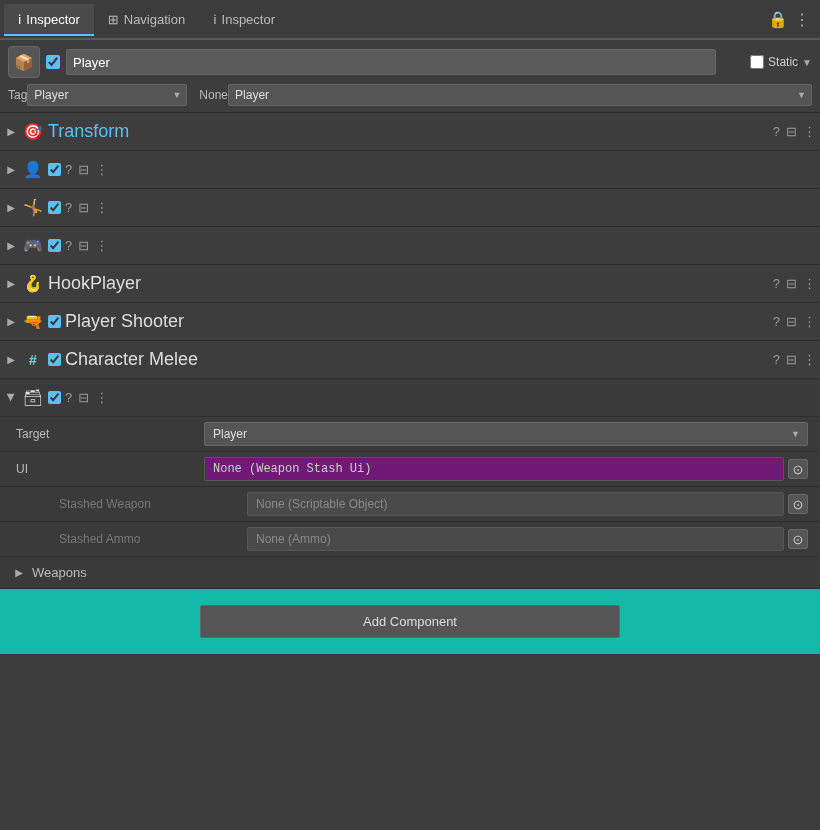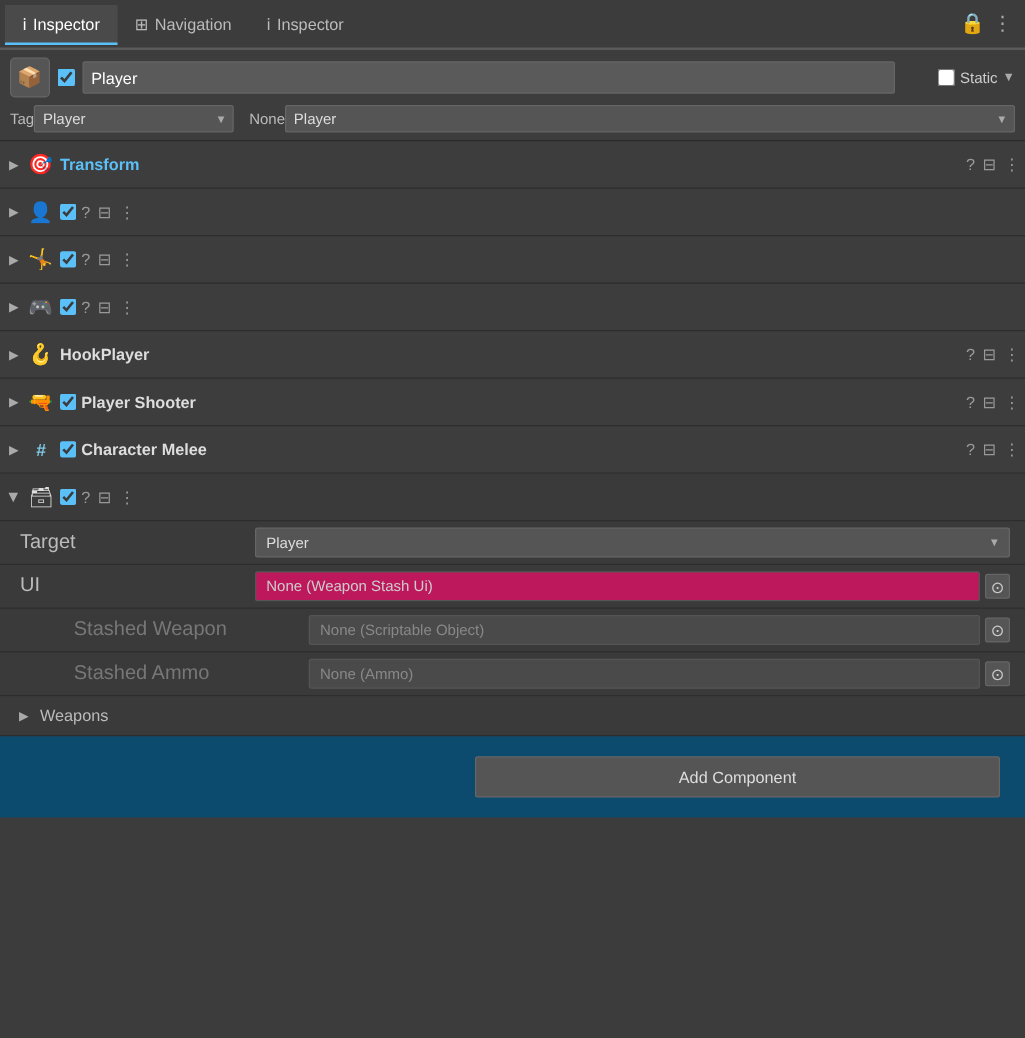--- a/index.html
+++ b/index.html
@@ -172,22 +172,22 @@
       flex-shrink: 0;
     }
     .comp-checkbox {
       width: 13px;
       height: 13px;
       accent-color: #5bc0f8;
       flex-shrink: 0;
     }
     .comp-name {
       flex: 1;
-      font-size: 13px;
-      font-weight: 700;
+      font-size: 18px;
+      font-weight: 400;
     }
     .comp-name.highlight { color: #5bc0f8; }
     .comp-actions {
       display: flex;
       align-items: center;
       gap: 6px;
       color: #999;
       font-size: 13px;
     }
     .comp-actions span { cursor: pointer; }
@@ -208,21 +208,21 @@
     .field-row {
       display: flex;
       align-items: center;
       padding: 5px 12px 5px 16px;
       border-bottom: 1px solid #2d2d2d;
       gap: 8px;
     }
     .field-label {
       width: 180px;
       color: #bbb;
-      font-size: 16px;
+      font-size: 12px;
       flex-shrink: 0;
     }
     .field-label.muted { color: #777; margin-left: 43px; }
     .field-value {
       flex: 1;
       display: flex;
       align-items: center;
     }
     .field-select-wrap {
       flex: 1;
@@ -288,22 +288,22 @@
       align-items: center;
       padding: 8px 12px;
       gap: 6px;
       background: #3a3a3a;
     }
 
     
     .add-component-area {
       padding: 16px 20px;
       display: flex;
-      justify-content: flex-end;
-      background: #0c4a6e;
+      justify-content: center;
+      background: #14b8a6;
     }
     .add-component-btn {
       background: #555;
       border: 1px solid #666;
       color: #ddd;
       padding: 8px 0;
       width: 420px;
       font-size: 13px;
       cursor: pointer;
       border-radius: 2px;
@@ -463,21 +463,21 @@
             <option>Player</option>
           </select>
         </div>
       </div>
     </div>
 
     <div class="field-row">
       <span class="field-label">UI</span>
       <div class="field-value">
         <div class="field-input-with-btn">
-          <input type="text" class="field-text" value="None (Weapon Stash Ui)" style="color: rgb(204, 204, 204); background: #be185d;">
+          <input type="text" class="field-text" value="None (Weapon Stash Ui)" style="color: rgb(204, 204, 204); background: #701a75; font-family: Liberation Mono, monospace;">
           <div class="field-target-btn">⊙</div>
         </div>
       </div>
     </div>
 
     <div class="field-row">
       <span class="field-label muted">Stashed Weapon</span>
       <div class="field-value">
         <div class="field-input-with-btn">
           <input type="text" class="field-text" value="None (Scriptable Object)" style="">

